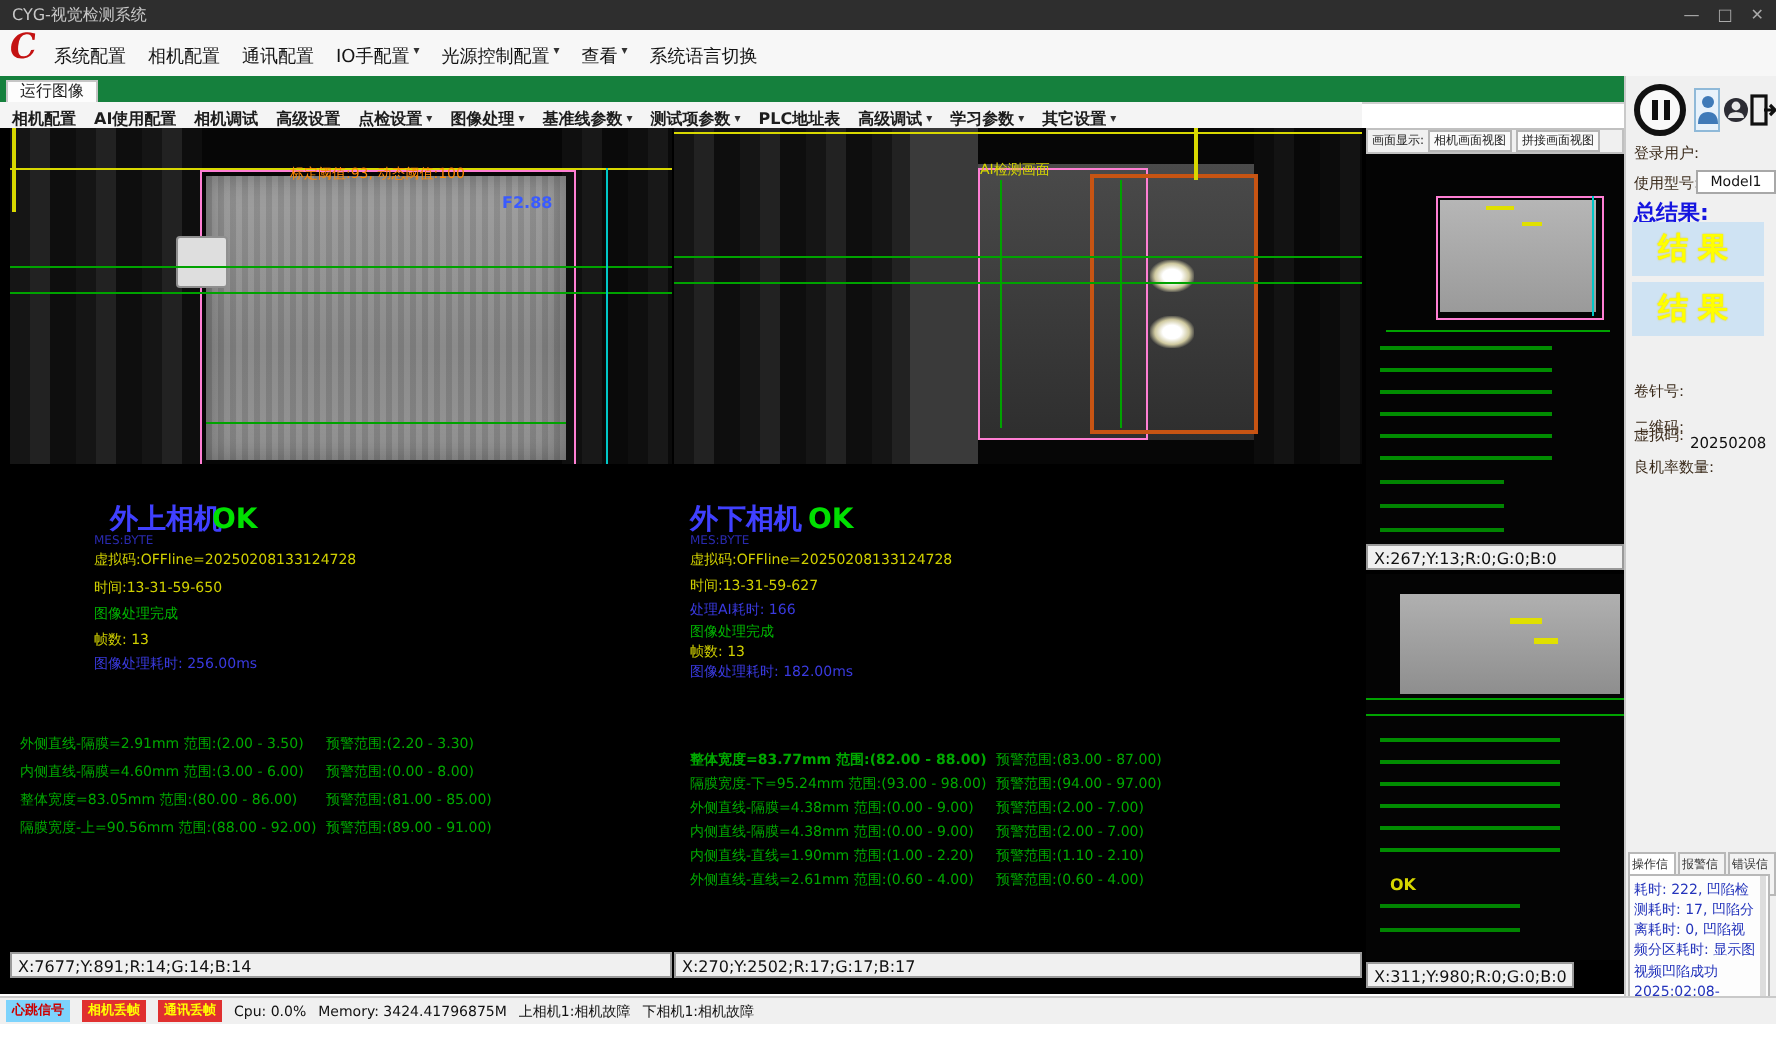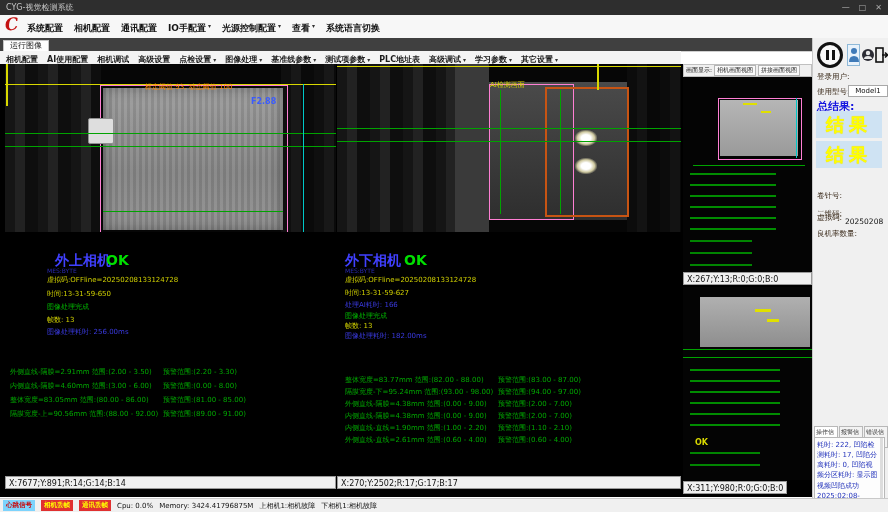--- a/index.html
+++ b/index.html
@@ -12,25 +12,25 @@
   .titlebar{left:0;top:0;width:888px;height:15px;background:#2e2e2e;}
   .title-text{left:6px;top:4px;font-size:8px;color:#c8c8c8;}
   .win-controls{right:6px;top:3px;font-size:8px;color:#aaa;display:flex;gap:9px;}
   .win-controls span{cursor:default;}
 
   
   .menubar{left:0;top:15px;width:888px;height:23px;background:#f7f7f7;border-bottom:1px solid #dcdcdc;}
   .logo{left:5px;top:1px;font-family:"DejaVu Serif",serif;font-style:italic;font-weight:bold;
         font-size:17px;color:#c41212;transform:rotate(-6deg);}
   .menu-items{left:27px;top:7px;display:flex;gap:11px;font-size:9px;color:#141414;}
-  .menu-item{display:flex;align-items:flex-start;gap:2px;cursor:default;font-weight:bold;}
+  .menu-item{display:flex;align-items:flex-start;gap:2px;cursor:default;}
   .arrow-icon{font-size:6px;color:#333;}
 
   
-  .tabrow{left:0;top:38px;width:812px;height:13px;background:#404040;border-bottom:1px solid #cfcfcf;}
+  .tabrow{left:0;top:38px;width:812px;height:13px;background:#15803d;border-bottom:1px solid #cfcfcf;}
   .run-tab{left:3px;top:2px;background:#fdfdfd;border:1px solid #c6c6c6;border-bottom:none;
            font-size:8px;color:#222;padding:1px 6px 2px 6px;}
 
   
   .toolbar{left:0;top:51px;width:681px;height:13px;background:#f4f4f4;border-bottom:1px solid #d8d8d8;}
   .tool-items{left:6px;top:3px;display:flex;gap:9px;font-size:8px;font-weight:600;color:#1d1d1d;}
   .tool-item{display:flex;align-items:center;gap:2px;cursor:default;}
 
   
   .main{left:0;top:64px;width:812px;height:433px;background:#000;}
@@ -87,21 +87,21 @@
   .pause-btn i{display:block;width:3px;height:10px;background:#111;}
   .sm-btn{top:44px;width:13px;height:22px;box-sizing:border-box;display:flex;align-items:center;justify-content:center;}
   .sm-btn.sel{background:#e8f2fb;border:1px solid #8fb9d8;}
   .rp-label{font-size:7.5px;color:#3a2a1a;}
   .rp-value{font-size:7.5px;color:#111;margin-top:44px;}
   .underline-input{border-bottom:1px solid #9a9a9a;min-width:30px;display:inline-block;}
   .box-input{background:#fff;border:1px solid #a8a8a8;font-size:7px;color:#111;text-align:center;
              width:38px;height:10px;line-height:10px;}
   .total-label{font-size:11px;font-weight:bold;color:#1515e0;}
   .result-box{left:816px;width:66px;height:27px;background:#cfe3f3;display:flex;align-items:center;justify-content:center;}
-  .result-box span{color:#ffff00;font-size:18px;font-weight:bold;letter-spacing:5px;text-shadow:0 0 1px #e8d000;}
+  .result-box span{color:#ffff00;font-size:15px;font-weight:bold;letter-spacing:5px;text-shadow:0 0 1px #e8d000;}
   .log-tabs{left:814px;top:426px;display:flex;gap:1px;}
   .log-tab{font-size:6px;color:#333;background:#f3f3f3;border:1px solid #b8b8b8;padding:1px 1px;}
   .log-tab.sel{background:#ffffff;}
   .log-area{left:814px;top:437px;width:71px;height:62px;background:#fdfdfd;border:1px solid #b8b8b8;
             box-sizing:border-box;padding:2px 6px 2px 2px;font-size:7px;color:#2333bb;line-height:1.45;
             overflow:hidden;white-space:normal;}
   .log-scroll{left:880px;top:438px;width:3px;height:60px;background:#ddd;}
 
   
   .bottombar{left:0;top:498px;width:888px;height:14px;background:#f0f0f0;border-top:1px solid #c9c9c9;
@@ -265,21 +265,21 @@
 
     <div class="t res-title" style="left:345px;top:189px;">外下相机</div>
     <div class="t res-ok" style="left:404px;top:189px;">OK</div>
     <div class="t res-mes" style="left:345px;top:204px;">MES:BYTE</div>
     <div class="t res-y" style="left:345px;top:213px;">虚拟码:OFFline=20250208133124728</div>
     <div class="t res-y" style="left:345px;top:226px;">时间:13-31-59-627</div>
     <div class="t res-b" style="left:345px;top:238px;">处理AI耗时: 166</div>
     <div class="t res-g" style="left:345px;top:249px;">图像处理完成</div>
     <div class="t res-y" style="left:345px;top:259px;">帧数: 13</div>
     <div class="t res-b" style="left:345px;top:269px;">图像处理耗时: 182.00ms</div>
-    <div class="t meas" style="left:345px;top:285px;">整体宽度=83.77mm 范围:(82.00 - 88.00)</div>
+    <div class="t meas" style="left:345px;top:285px;font-weight:bold;">整体宽度=83.77mm 范围:(82.00 - 88.00)</div>
     <div class="t meas" style="left:498px;top:285px;">预警范围:(83.00 - 87.00)</div>
     <div class="t meas" style="left:345px;top:297px;">隔膜宽度-下=95.24mm 范围:(93.00 - 98.00)</div>
     <div class="t meas" style="left:498px;top:297px;">预警范围:(94.00 - 97.00)</div>
     <div class="t meas" style="left:345px;top:309px;">外侧直线-隔膜=4.38mm 范围:(0.00 - 9.00)</div>
     <div class="t meas" style="left:498px;top:309px;">预警范围:(2.00 - 7.00)</div>
     <div class="t meas" style="left:345px;top:321px;">内侧直线-隔膜=4.38mm 范围:(0.00 - 9.00)</div>
     <div class="t meas" style="left:498px;top:321px;">预警范围:(2.00 - 7.00)</div>
     <div class="t meas" style="left:345px;top:333px;">内侧直线-直线=1.90mm 范围:(1.00 - 2.20)</div>
     <div class="t meas" style="left:498px;top:333px;">预警范围:(1.10 - 2.10)</div>
     <div class="t meas" style="left:345px;top:345px;">外侧直线-直线=2.61mm 范围:(0.60 - 4.00)</div>

